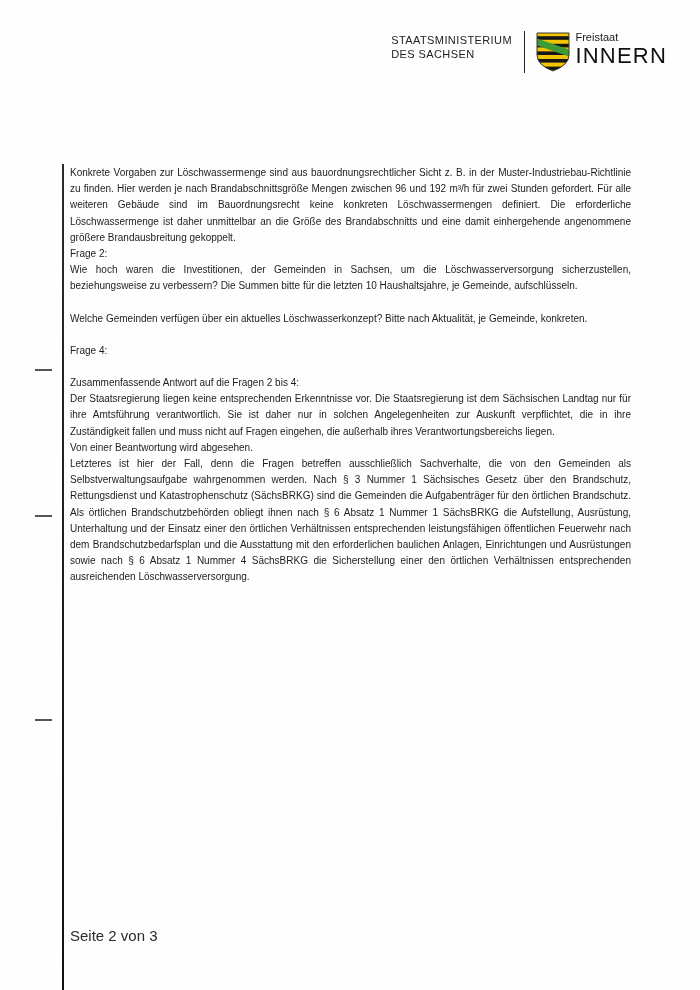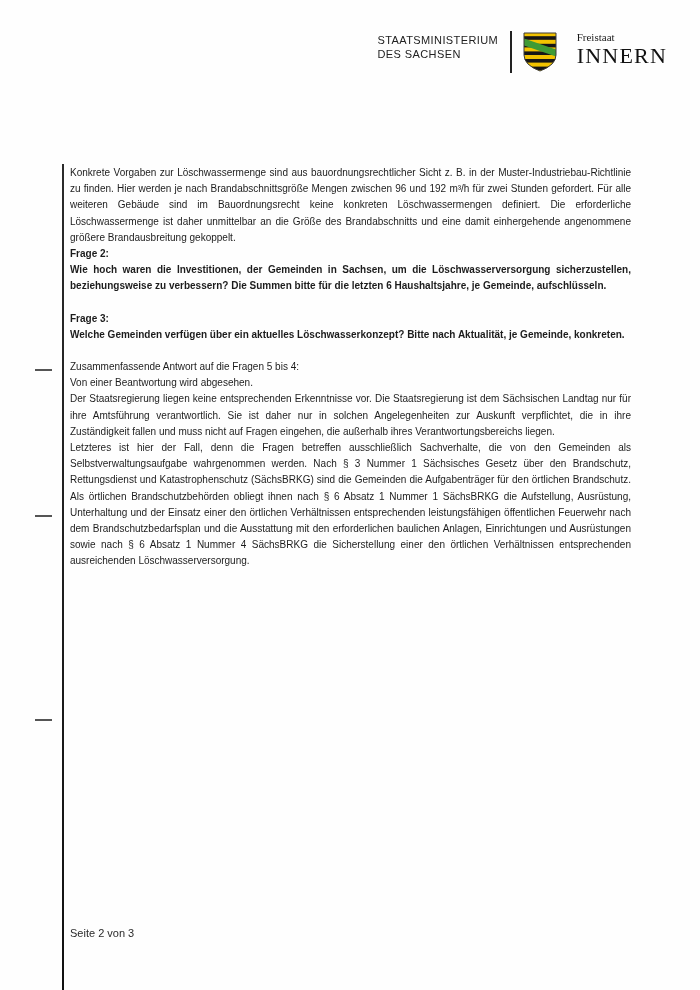--- a/index.html
+++ b/index.html
@@ -24,42 +24,42 @@
     letter-spacing: 0.4px;
     color: #222;
     margin-top: 2px;
   }
   .hdr-divider {
     width: 1.5px; height: 42px; background: #222;
     margin: 0 11px 0 12px;
   }
   .logo { display: flex; align-items: flex-start; }
   .shield { display: block; margin-top: 1px; }
-  .state-text { margin-left: 20px; font-family: Liberation Serif, serif; }
+  .state-text { margin-left: 5px; }
   .freistaat { font-size: 11px; line-height: 12px; color: #1a1a1a; }
   .sachsen {
     font-size: 22px; line-height: 24px;
     letter-spacing: 1.2px; color: #111;
     margin-top: 1px;
   }
 
   
   .content {
     position: absolute; top: 165px; left: 70px; width: 561px;
     font-size: 10px; line-height: 16.2px;
     text-align: justify;
   }
   .content p, .content .q-line { margin: 0; }
   .para { margin-bottom: 16px; }
-  .bold { font-weight: bold; }
+  .bold { font-weight: normal; }
 
   
   .footer {
     position: absolute; top: 927px; left: 70px;
-    font-size: 11px; color: #2a2a2a;
+    font-size: 15px; color: #2a2a2a;
   }
 
   
   .scan-edge {
     position: absolute; left: 62px; top: 164px;
     width: 2px; height: 826px;
     background: linear-gradient(#2b2b2b, #111);
   }
   .fold-mark {
     position: absolute; left: 35px;
@@ -104,36 +104,36 @@
       </div>
     </div>
   </div>
 
   <div class="content">
 
     <p class="para">Konkrete Vorgaben zur Löschwassermenge sind aus bauordnungsrechtlicher Sicht z. B. in der Muster-Industriebau-Richtlinie zu finden. Hier werden je nach Brandabschnittsgröße Mengen zwischen 96 und 192 m³/h für zwei Stunden gefordert. Für alle weiteren Gebäude sind im Bauordnungsrecht keine konkreten Löschwassermengen definiert. Die erforderliche Löschwassermenge ist daher unmittelbar an die Größe des Brandabschnitts und eine damit einhergehende angenommene größere Brandausbreitung gekoppelt.</p>
 
     <div class="para">
       <div class="q-line bold">Frage 2:</div>
-      <div class="q-line bold">Wie hoch waren die Investitionen, der Gemeinden in Sachsen, um die Löschwasserversorgung sicherzustellen, beziehungsweise zu verbessern? Die Summen bitte für die letzten 6 Haushaltsjahre, je Gemeinde, aufschlüsseln.</div>
+      <div class="q-line bold">Wie hoch waren die Investitionen, der Gemeinden in Sachsen, um die Löschwasserversorgung sicherzustellen, beziehungsweise zu verbessern? Die Summen bitte für die letzten 10 Haushaltsjahre, je Gemeinde, aufschlüsseln.</div>
     </div>
 
     <div class="para">
-      <div class="q-line bold">Frage 3:</div>
       <div class="q-line bold">Welche Gemeinden verfügen über ein aktuelles Löschwasserkonzept? Bitte nach Aktualität, je Gemeinde, konkreten.</div>
     </div>
 
     <div class="para">
+      <div class="q-line bold">Frage 4:</div>
     </div>
 
-    <p class="para">Zusammenfassende Antwort auf die Fragen 5 bis 4:</p>
+    <p class="para">Zusammenfassende Antwort auf die Fragen 2 bis 4:</p>
+
+    <p class="para">Der Staatsregierung liegen keine entsprechenden Erkenntnisse vor. Die Staatsregierung ist dem Sächsischen Landtag nur für ihre Amtsführung verantwortlich. Sie ist daher nur in solchen Angelegenheiten zur Auskunft verpflichtet, die in ihre Zuständigkeit fallen und muss nicht auf Fragen eingehen, die außerhalb ihres Verantwortungsbereichs liegen.</p>
 
     <p class="para">Von einer Beantwortung wird abgesehen.</p>
-
-    <p class="para">Der Staatsregierung liegen keine entsprechenden Erkenntnisse vor. Die Staatsregierung ist dem Sächsischen Landtag nur für ihre Amtsführung verantwortlich. Sie ist daher nur in solchen Angelegenheiten zur Auskunft verpflichtet, die in ihre Zuständigkeit fallen und muss nicht auf Fragen eingehen, die außerhalb ihres Verantwortungsbereichs liegen.</p>
 
     <p class="para">Letzteres ist hier der Fall, denn die Fragen betreffen ausschließlich Sachverhalte, die von den Gemeinden als Selbstverwaltungsaufgabe wahrgenommen werden. Nach § 3 Nummer 1 Sächsisches Gesetz über den Brandschutz, Rettungsdienst und Katastrophenschutz (SächsBRKG) sind die Gemeinden die Aufgabenträger für den örtlichen Brandschutz. Als örtlichen Brandschutzbehörden obliegt ihnen nach § 6 Absatz 1 Nummer 1 SächsBRKG die Aufstellung, Ausrüstung, Unterhaltung und der Einsatz einer den örtlichen Verhältnissen entsprechenden leistungsfähigen öffentlichen Feuerwehr nach dem Brandschutzbedarfsplan und die Ausstattung mit den erforderlichen baulichen Anlagen, Einrichtungen und Ausrüstungen sowie nach § 6 Absatz 1 Nummer 4 SächsBRKG die Sicherstellung einer den örtlichen Verhältnissen entsprechenden ausreichenden Löschwasserversorgung.</p>
 
   </div>
 
   <div class="footer">Seite 2 von 3</div>
 
   <div class="scan-edge"></div>
   <div class="fold-mark fold-1"></div>
   <div class="fold-mark fold-2"></div>

